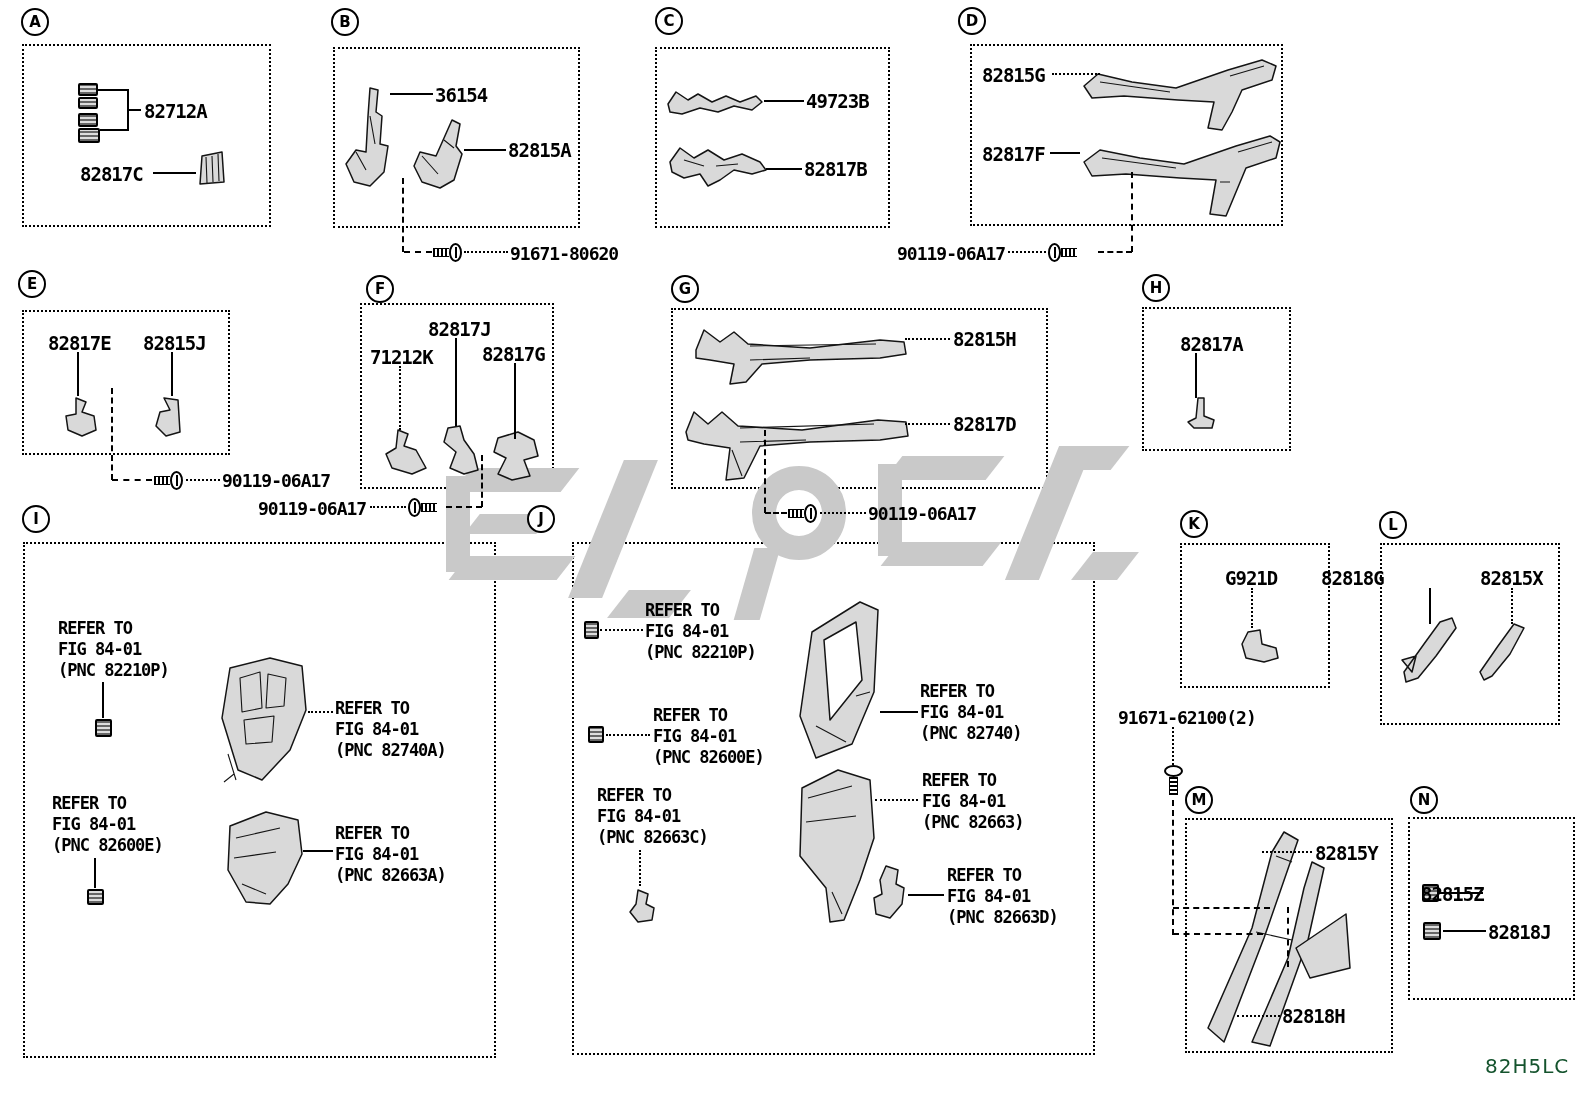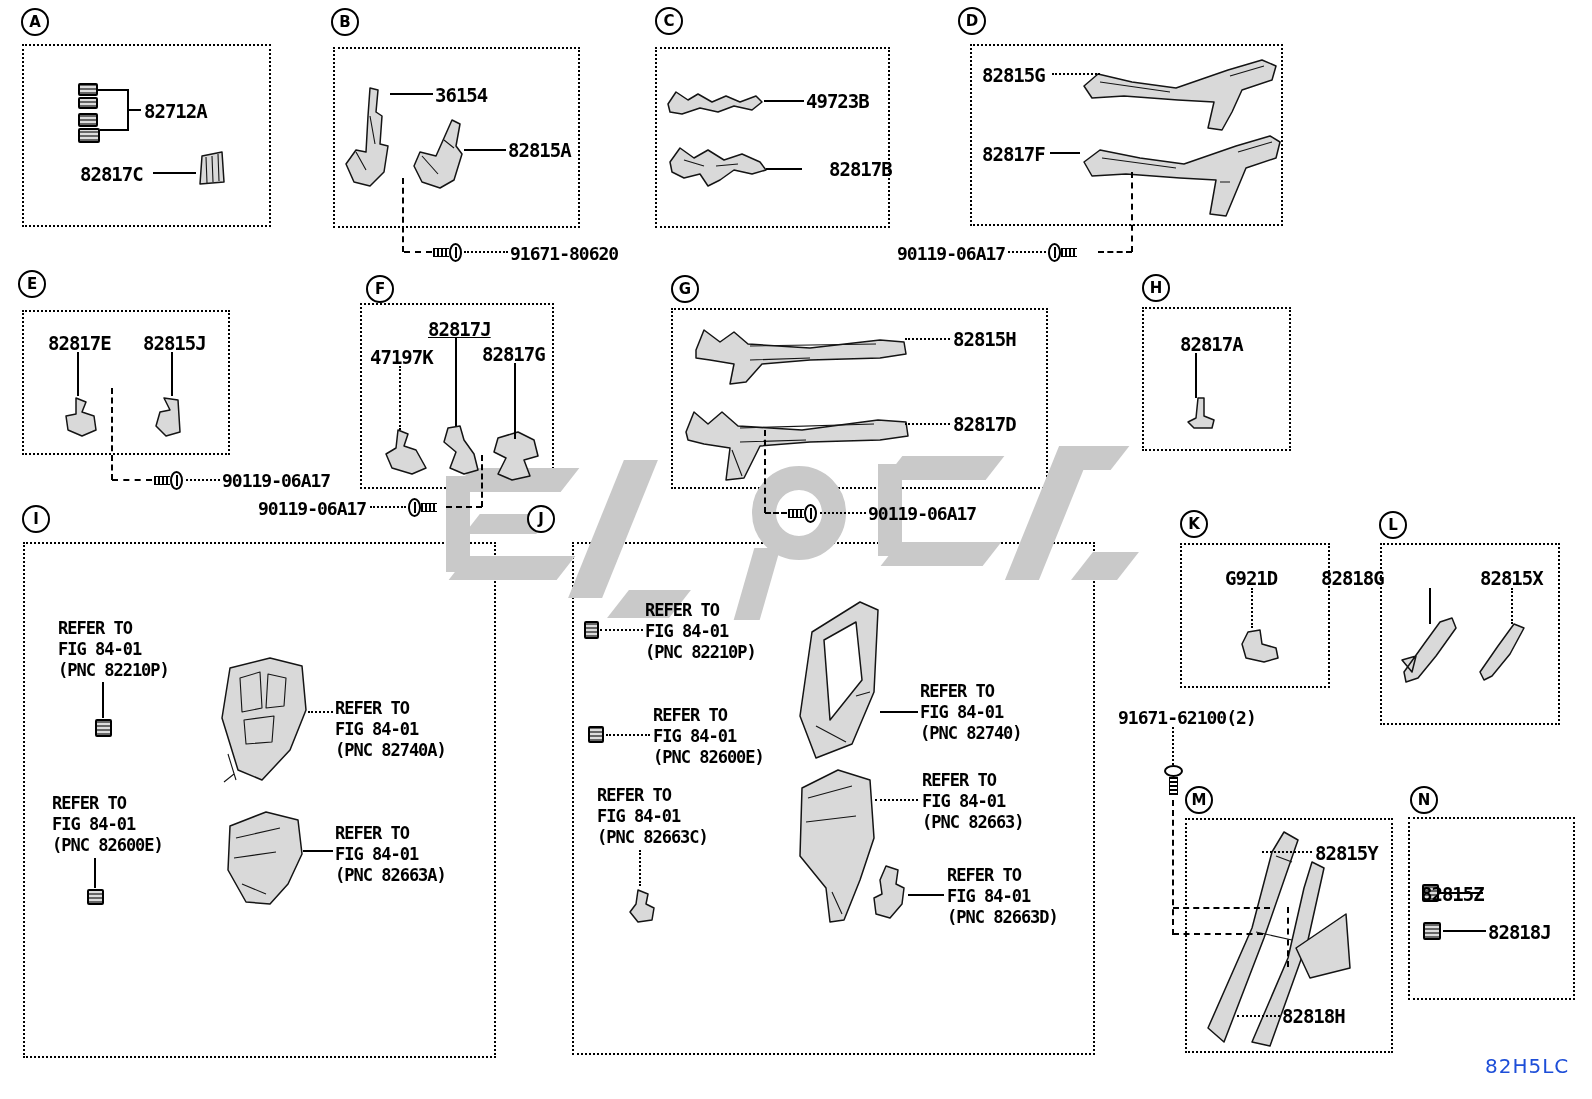--- a/index.html
+++ b/index.html
@@ -35,21 +35,21 @@
   .shaft{width:16px;height:9px;flex:none;border-top:1.5px solid #000;border-bottom:1.5px solid #000;
         background:repeating-linear-gradient(90deg,#000 0 2px,#fff 2px 4px);box-sizing:border-box;}
   .screw-v{position:absolute;display:flex;flex-direction:column;align-items:center;z-index:4;}
   .headv{width:19px;height:12px;border:2px solid #000;border-radius:50%;background:#fff;
         box-sizing:border-box;flex:none;}
   .shaftv{width:9px;height:18px;flex:none;border-left:1.5px solid #000;border-right:1.5px solid #000;
         background:repeating-linear-gradient(0deg,#000 0 2px,#fff 2px 4px);box-sizing:border-box;}
   .wm{position:absolute;background:#c9c9c9;z-index:1;}
   .wm-ring{position:absolute;border:24px solid #c9c9c9;border-radius:50%;box-sizing:border-box;
         background:transparent;z-index:1;}
-  .figcode{position:absolute;font:20px "DejaVu Sans",sans-serif;letter-spacing:1px;color:#1d4ed8;z-index:4;}
+  .figcode{position:absolute;font:20px "DejaVu Sans",sans-serif;letter-spacing:1px;color:#14532d;z-index:4;}
 </style>
 </head>
 <body>
 
 <div id="canvas">
 
   <div class="wm" style="left:462px;top:468px;width:108px;height:24px;transform:skewX(-38deg);"></div>
   <div class="wm" style="left:446px;top:476px;width:24px;height:96px;"></div>
   <div class="wm" style="left:472px;top:514px;width:72px;height:20px;transform:skewX(-38deg);"></div>
   <div class="wm" style="left:458px;top:556px;width:108px;height:24px;transform:skewX(-38deg);"></div>
@@ -120,21 +120,21 @@
   </div>
   <div class="lh" style="left:764px;top:100px;width:40px;"></div>
   <div class="pn" style="left:806px;top:90px;">49723B</div>
   <div class="part" style="left:664px;top:140px;">
     <svg width="106" height="50" viewBox="0 0 106 50">
         <path d="M6,22 L16,8 L30,18 L44,10 L60,20 L78,14 L96,22 L102,30 L88,34 L70,30 L56,40 L44,46 L36,34 L20,38 L8,32 Z"></path>
         <path class="detail" d="M20,20 L40,26 M52,26 L74,24"></path>
       </svg>
   </div>
   <div class="lh" style="left:766px;top:168px;width:36px;"></div>
-  <div class="pn" style="left:804px;top:158px;margin-left:25px;">82817B</div>
+  <div class="pn" style="left:804px;top:158px;">82817B</div>
 
   <div class="badge" style="left:958px;top:7px;">D</div>
   <div class="box" style="left:970px;top:44px;width:313px;height:182px;"></div>
   <div class="pn" style="left:982px;top:64px;">82815G</div>
   <div class="dot-h" style="left:1052px;top:73px;width:48px;"></div>
   <div class="part" style="left:1080px;top:56px;">
     <svg width="200" height="78" viewBox="0 0 200 78">
         <path d="M4,30 L18,18 L52,26 L96,32 L148,14 L182,4 L196,10 L192,24 L162,34 L152,56 L142,74 L128,72 L134,46 L98,44 L44,40 L12,42 Z"></path>
         <path class="detail" d="M20,26 L90,36 M150,20 L184,10"></path>
       </svg>
@@ -176,22 +176,22 @@
   <div class="dash-h" style="left:112px;top:479px;width:40px;"></div>
   <div class="screw" style="left:154px;top:471px;">
     <span class="shaft"></span>
       <span class="head"></span>
   </div>
   <div class="dot-h" style="left:186px;top:479px;width:34px;"></div>
   <div class="bolt-lab" style="left:222px;top:470px;">90119-06A17</div>
 
   <div class="badge" style="left:366px;top:275px;">F</div>
   <div class="box" style="left:360px;top:303px;width:194px;height:186px;"></div>
-  <div class="pn" style="left:428px;top:318px;text-decoration:underline;">82817J</div>
-  <div class="pn" style="left:370px;top:346px;">47197K</div>
+  <div class="pn" style="left:428px;top:318px;">82817J</div>
+  <div class="pn" style="left:370px;top:346px;">71212K</div>
   <div class="pn" style="left:482px;top:343px;">82817G</div>
   <div class="lv" style="left:455px;top:338px;height:88px;"></div>
   <div class="dot-v" style="left:399px;top:366px;height:64px;"></div>
   <div class="lv" style="left:514px;top:363px;height:76px;"></div>
   <div class="part" style="left:382px;top:428px;">
     <svg width="48" height="48" viewBox="0 0 48 48">
         <path d="M16,2 L26,6 L22,18 L34,22 L44,40 L30,46 L10,40 L4,26 L14,20 Z"></path>
       </svg>
   </div>
   <div class="part" style="left:438px;top:424px;">

